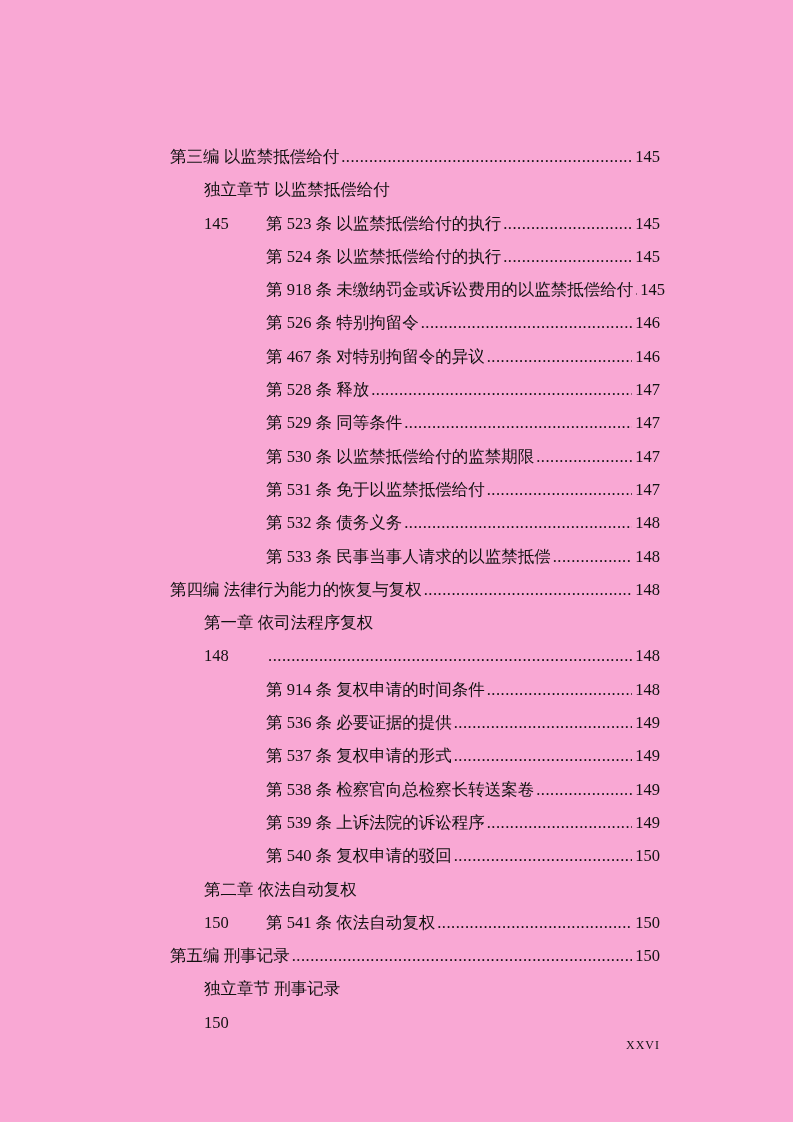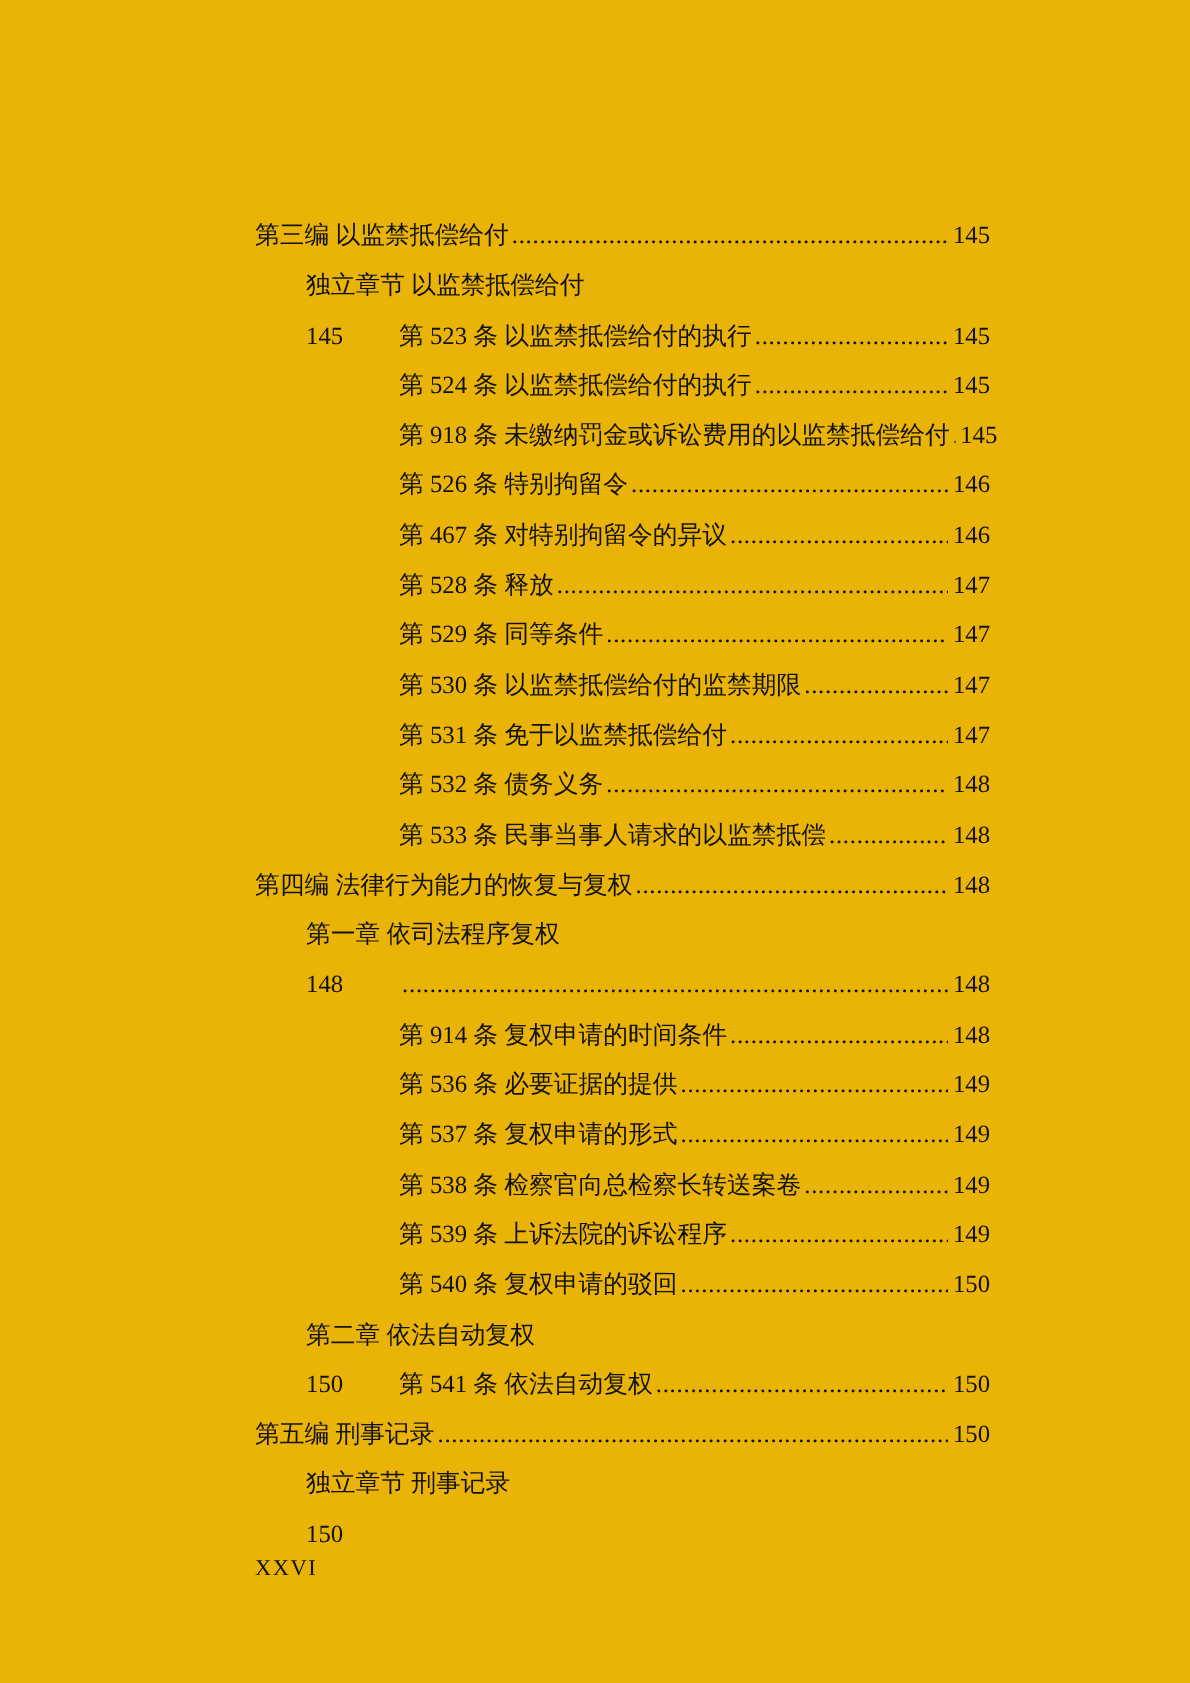--- a/index.html
+++ b/index.html
@@ -10,21 +10,21 @@
   body {
     width: 793px;
     height: 1122px;
     font-family: "Liberation Serif", "DejaVu Serif", serif;
     color: #111111;
   }
   .page {
     position: relative;
     width: 793px;
     height: 1122px;
-    background: #eab308;
+    background: #f9a8d4;
     overflow: hidden;
   }
   .toc {
     position: absolute;
     left: 170px;
     top: 140px;
     width: 490px;
   }
   .toc-row {
     display: flex;
@@ -53,22 +53,22 @@
   .toc-page {
     flex: 0 0 auto;
     white-space: nowrap;
     text-align: left;
   }
   .footer {
     position: absolute;
     left: 170px;
     top: 1038px;
     width: 490px;
-    text-align: left;
-    font-size: 15px;
+    text-align: right;
+    font-size: 12px;
     letter-spacing: 1px;
   }
 </style>
 </head>
 <body>
 
 <div class="page">
 
   <div class="toc">
       <div class="toc-row lvl1">

